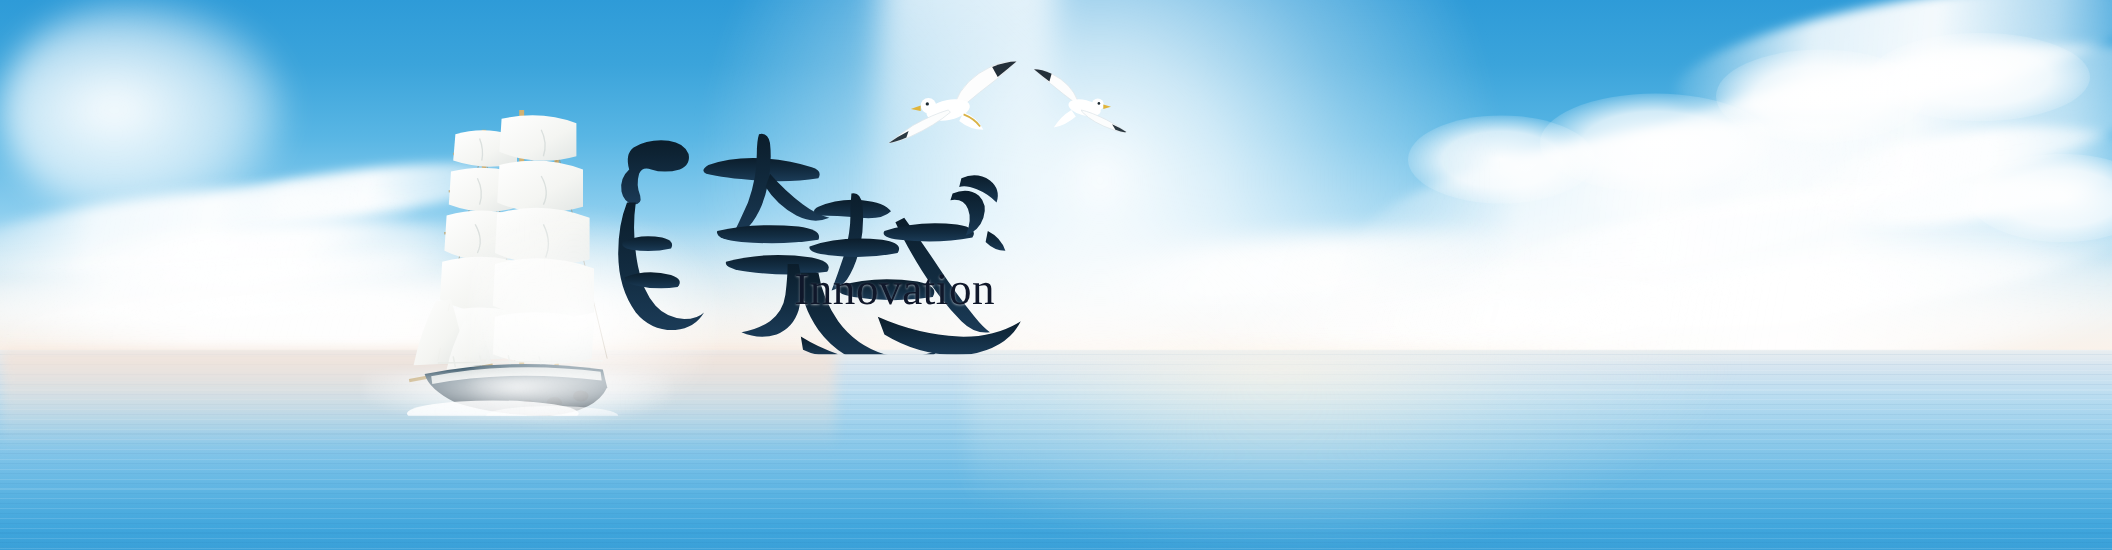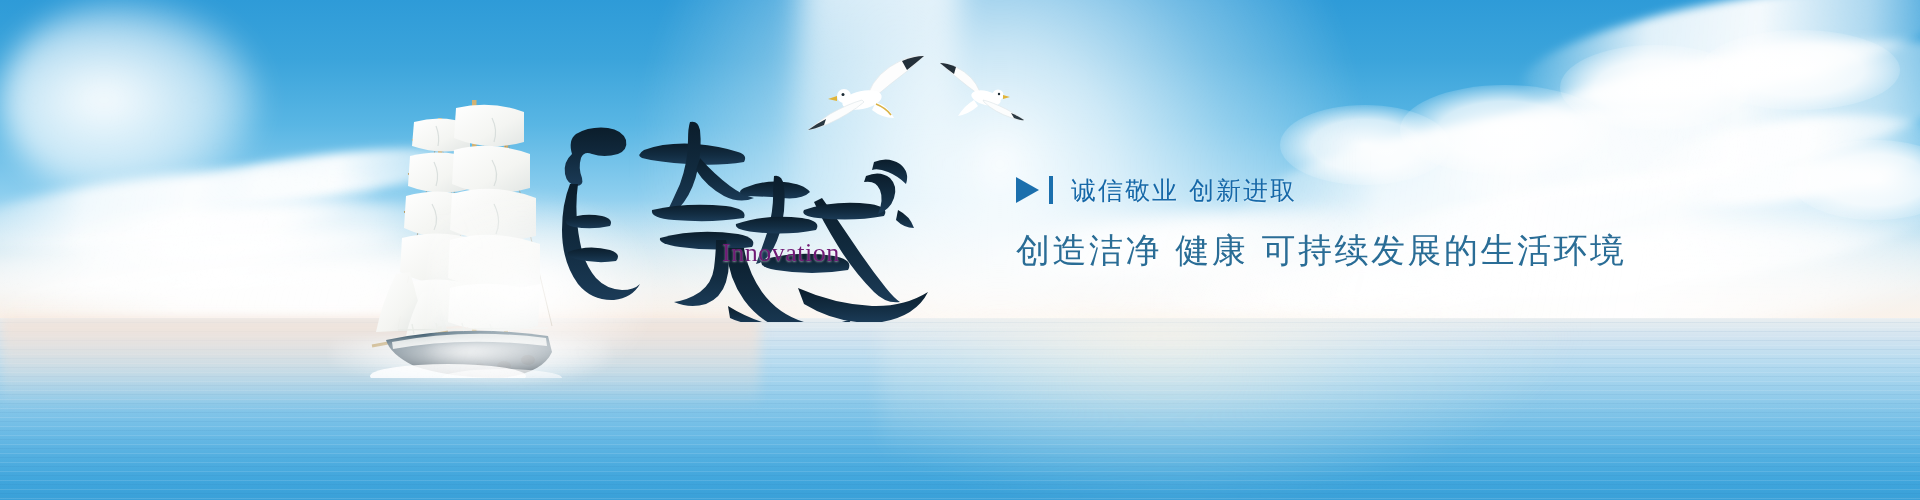--- a/index.html
+++ b/index.html
@@ -127,21 +127,21 @@
   
   .gull { position:absolute; }
 
   
   #calligraphy {
     position:absolute; left:548px; top:92px; width:420px; height:230px;
   }
   #innovation {
     position:absolute; left:722px; top:238px;
     font-family:"Liberation Serif","DejaVu Serif",serif;
-    font-size:26px; letter-spacing:.5px; color:#701a75; font-weight:400;
+    font-size:41px; letter-spacing:.5px; color:#0f172a; font-weight:400;
     text-shadow:0 1px 2px rgba(255,255,255,.55);
   }
 
   #slogan-block { position:absolute; left:1016px; top:168px; width:560px; }
 
   .slogan-line1 { display:flex; align-items:center; height:44px; }
   .tri {
     width:0; height:0; border-left:23px solid #1b6fad;
     border-top:13px solid transparent; border-bottom:13px solid transparent;
     margin-right:10px;
@@ -372,22 +372,14 @@
 
         <path d="M350 118 Q362 124 366 136 Q356 136 348 128 Z"></path>
 
         <path d="M180 214 Q196 224 214 230 Q198 234 182 226 Z"></path>
       </g>
     </svg>
   </div>
 
   <div id="innovation">Innovation</div>
 
-  <div id="slogan-block">
-    <div class="slogan-line1">
-      <span class="tri"></span>
-      <span class="bar"></span>
-      <span class="slogan1-text">诚信敬业  创新进取</span>
-    </div>
-    <div class="slogan-line2">创造洁净  健康  可持续发展的生活环境</div>
-  </div>
 
 </div>
 
 </body></html>

